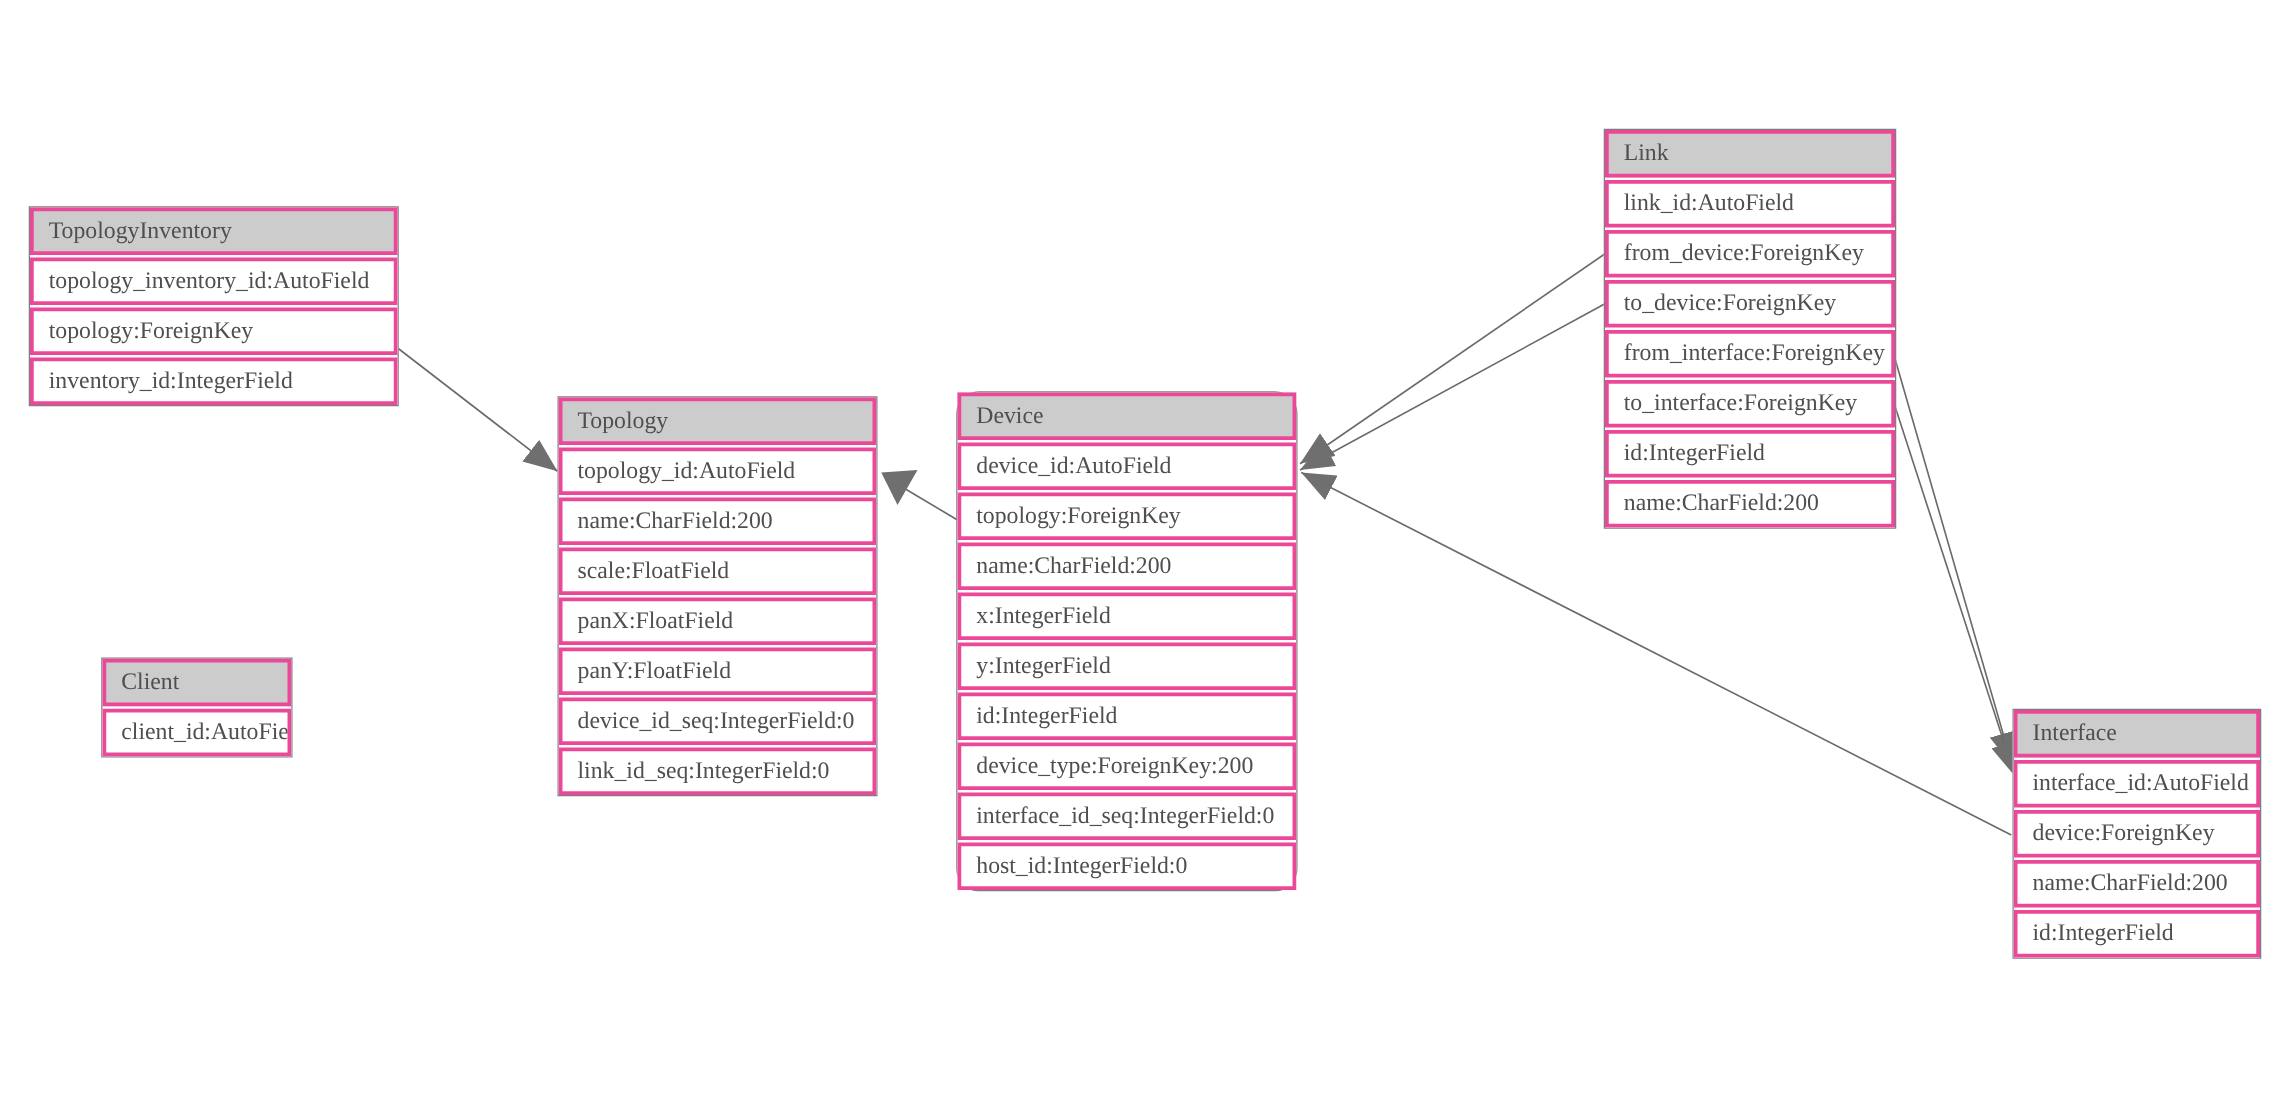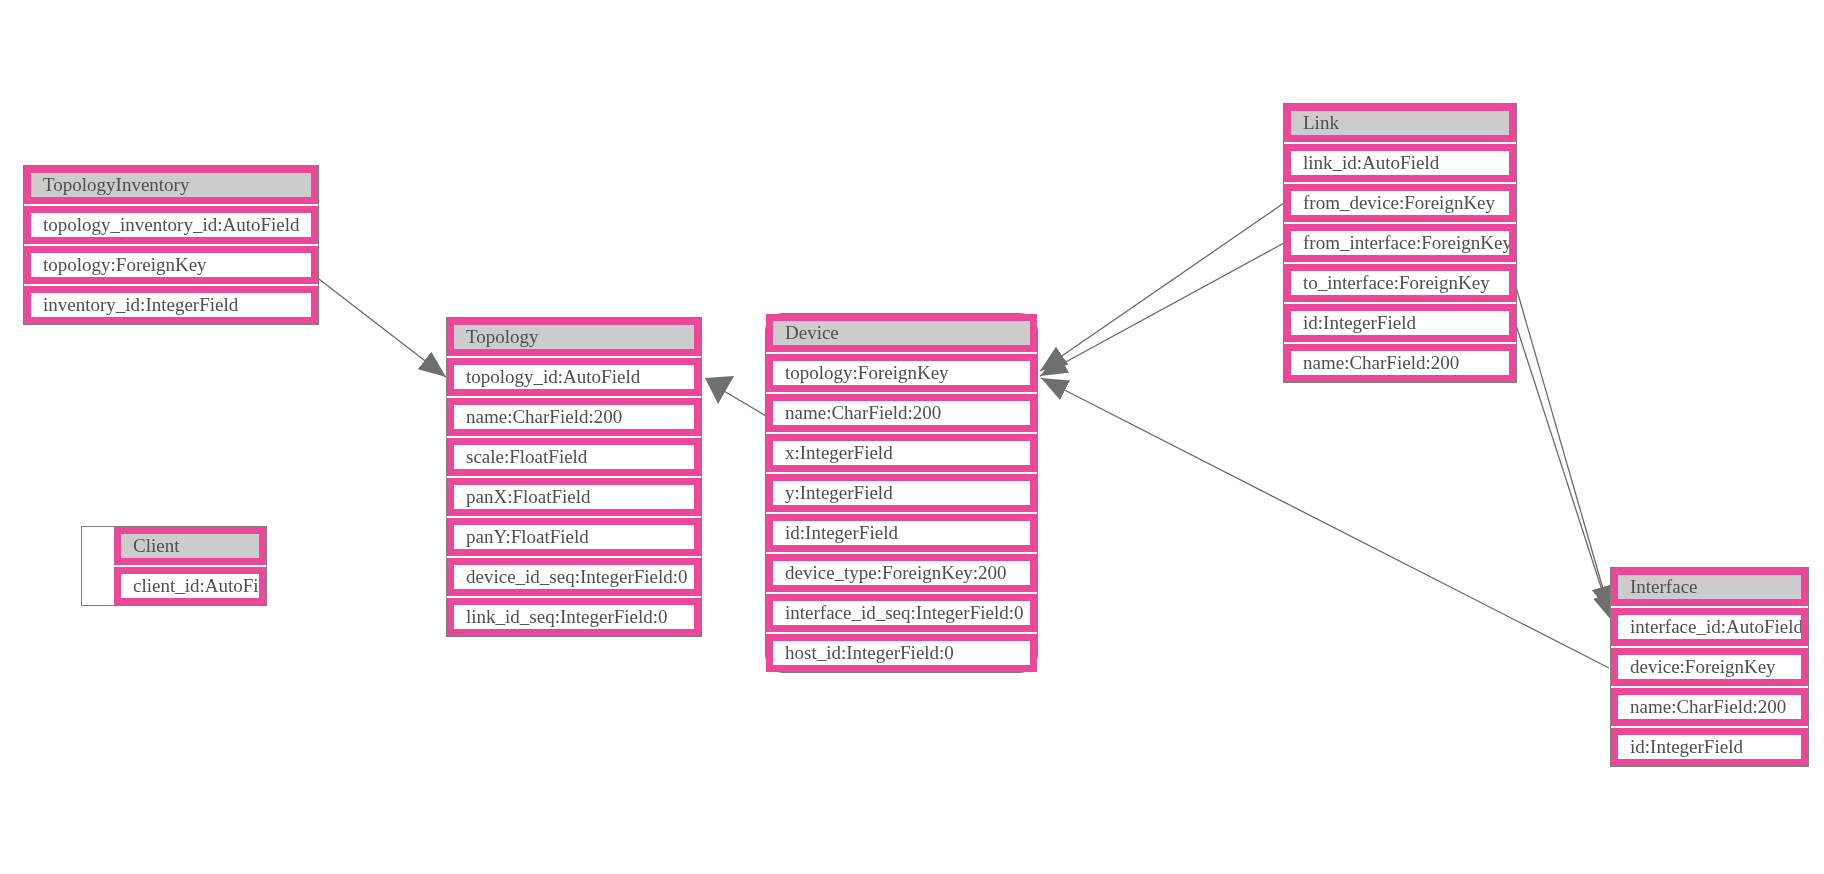--- a/index.html
+++ b/index.html
@@ -14,21 +14,21 @@
   .entity{
     position:absolute;
     display:flex;flex-direction:column;gap:2px;
     border:1px solid #7e7e7e;
     background:#ffffff;
     box-sizing:border-box;
   }
   .cell{
     box-sizing:border-box;
     height:38px;flex:0 0 38px;
-    border:7px solid #ec4899;
+    border:3px solid #ec4899;
     display:flex;align-items:center;
     padding-left:12px;padding-right:8px;
     font-size:19px;color:#4f4f4f;
     background:#ffffff;
     white-space:nowrap;
     overflow:hidden;
   }
   .hdr{background:#cccccc;}
 </style>
 </head>
@@ -67,41 +67,43 @@
     <div class="cell hdr">Topology</div>
     <div class="cell">topology_id:AutoField</div>
     <div class="cell">name:CharField:200</div>
     <div class="cell">scale:FloatField</div>
     <div class="cell">panX:FloatField</div>
     <div class="cell">panY:FloatField</div>
     <div class="cell">device_id_seq:IntegerField:0</div>
     <div class="cell">link_id_seq:IntegerField:0</div>
   </div>
 
-  <div class="entity" style="left:81px;top:526px;width:186px;padding-left:32px;">
+  <div class="entity" style="left:81px;top:526px;width:153px;">
     <div class="cell hdr">Client</div>
     <div class="cell">client_id:AutoField</div>
   </div>
 
   <div class="entity" style="left:765px;top:313px;width:273px;border-radius:18px;">
     <div class="cell hdr">Device</div>
+    <div class="cell">device_id:AutoField</div>
     <div class="cell">topology:ForeignKey</div>
     <div class="cell">name:CharField:200</div>
     <div class="cell">x:IntegerField</div>
     <div class="cell">y:IntegerField</div>
     <div class="cell">id:IntegerField</div>
     <div class="cell">device_type:ForeignKey:200</div>
     <div class="cell">interface_id_seq:IntegerField:0</div>
     <div class="cell">host_id:IntegerField:0</div>
   </div>
 
   <div class="entity" style="left:1283px;top:103px;width:234px;">
     <div class="cell hdr">Link</div>
     <div class="cell">link_id:AutoField</div>
     <div class="cell">from_device:ForeignKey</div>
+    <div class="cell">to_device:ForeignKey</div>
     <div class="cell">from_interface:ForeignKey</div>
     <div class="cell">to_interface:ForeignKey</div>
     <div class="cell">id:IntegerField</div>
     <div class="cell">name:CharField:200</div>
   </div>
 
   <div class="entity" style="left:1610px;top:567px;width:199px;justify-content:center;">
     <div class="cell hdr">Interface</div>
     <div class="cell">interface_id:AutoField</div>
     <div class="cell">device:ForeignKey</div>

